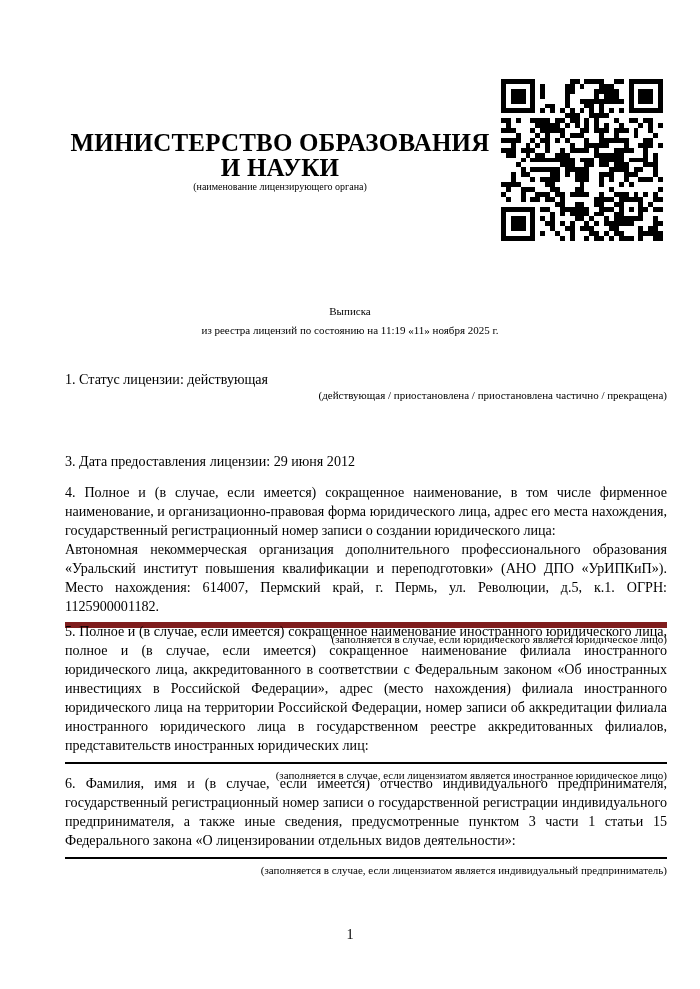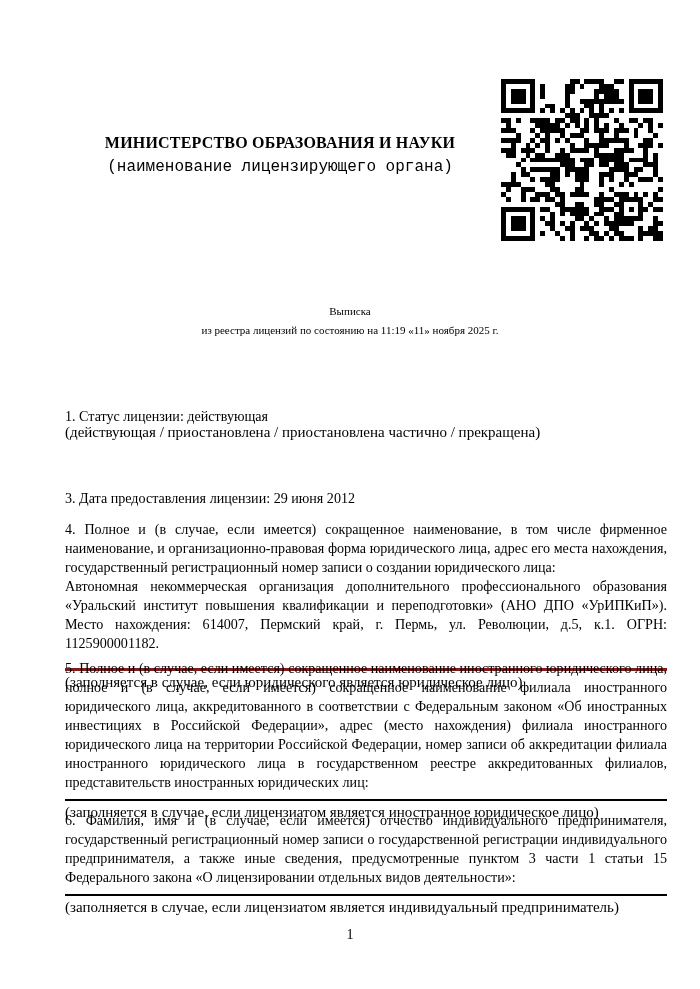--- a/index.html
+++ b/index.html
@@ -20,29 +20,27 @@
   
   .ministry {
     position: absolute;
     left: 63px;
     top: 130px;
     width: 434px;
     text-align: center;
   }
   .ministry-title {
     font-weight: bold;
-    font-size: 16px;
+    font-size: 25px;
     line-height: 25px;
     letter-spacing: 0.2px;
   }
   .ministry-caption {
-    font-size: 16px;
+    font-size: 10px;
     line-height: 13px;
-    margin-top: 6px;
-    font-family: Liberation Mono, monospace;
   }
   
   .qr {
     position: absolute;
     left: 501px;
     top: 79px;
     width: 162px;
     height: 162px;
   }
   
@@ -55,31 +53,30 @@
     font-size: 11px;
     line-height: 18.5px;
   }
   
   .item {
     position: absolute;
     left: 65px;
     width: 602px;
     font-size: 14.1px;
     line-height: 19px;
-    margin-top: 37px;
   }
   .item .just { text-align: justify; }
   .caption {
-    text-align: left;
-    font-size: 15px;
+    text-align: right;
+    font-size: 11px;
     line-height: 13px;
   }
   .value-underlined {
-    border-bottom: 3px solid #7f1d1d;
-    padding-bottom: 15px;
+    border-bottom: 6px solid #7f1d1d;
+    padding-bottom: 6px;
   }
   .blank-field {
     height: 9px;
     border-bottom: 2px solid #000000;
   }
   .caption.after-line { margin-top: 5px; }
   .page-number {
     position: absolute;
     left: 0;
     top: 926px;

